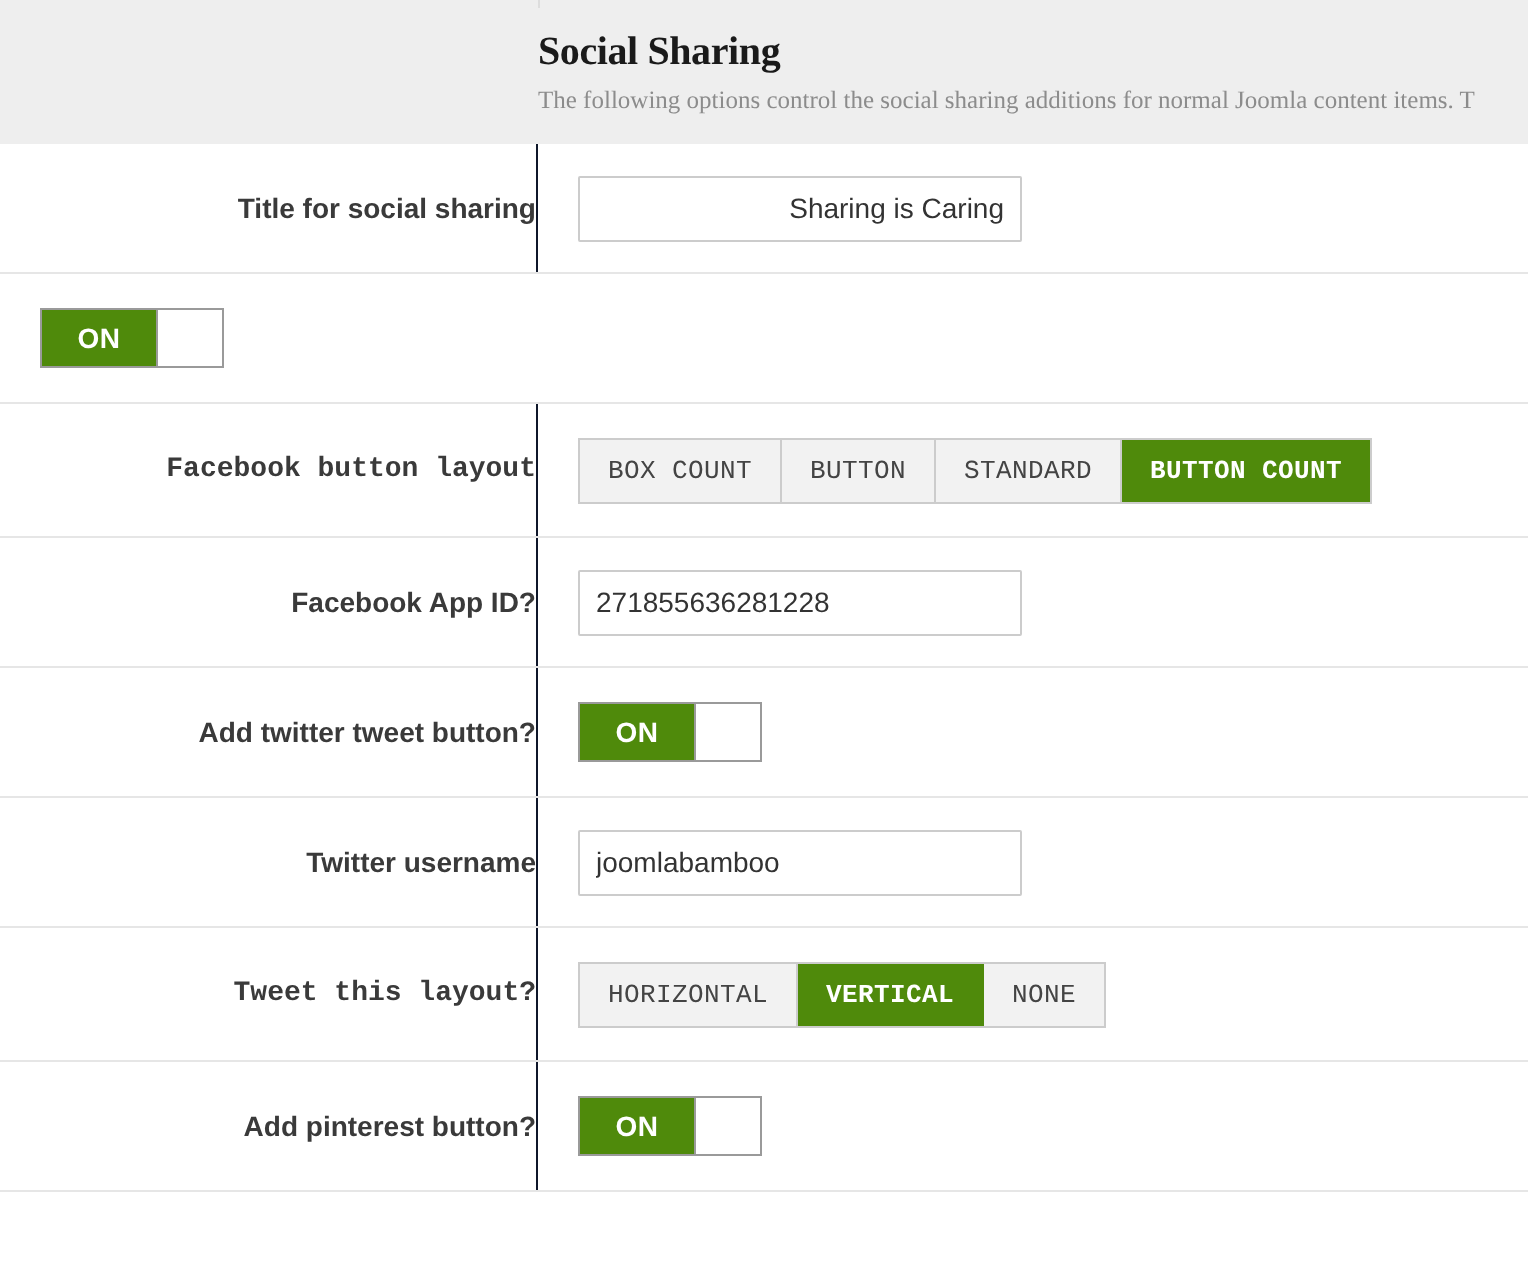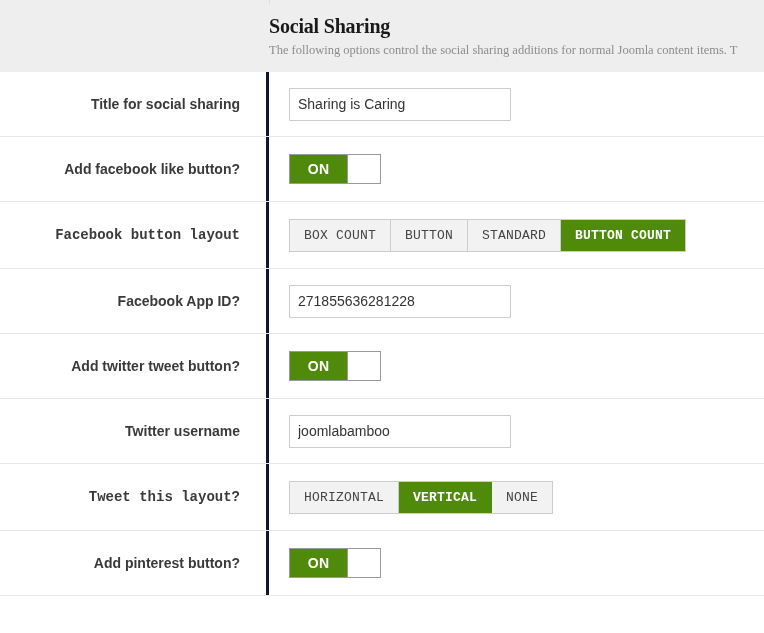--- a/index.html
+++ b/index.html
@@ -69,26 +69,25 @@
     border-bottom: 1px solid #e6e6e6;
     box-sizing: border-box;
   }
   .form-row:last-child {
     border-bottom: 1px solid #e6e6e6;
   }
   .row-label {
     width: 269px;
     min-width: 269px;
     box-sizing: border-box;
-    padding-right: 26px;
     text-align: right;
     font-size: 14px;
     font-weight: bold;
     color: #3a3a3a;
-    border-right: 3px solid #0f172a;
+    border-right: 1px solid #0f172a;
     align-self: stretch;
     display: flex;
     align-items: center;
     justify-content: flex-end;
   }
   .row-field {
     flex: 1;
     padding-left: 20px;
     box-sizing: border-box;
     display: flex;
@@ -104,21 +103,21 @@
     height: 33px;
     border: 1px solid #cccccc;
     background: #ffffff;
     font-family: "Liberation Sans", sans-serif;
     font-size: 14px;
     color: #333333;
     padding: 0 8px;
     border-radius: 1px;
     outline: none;
   }
-  .w-title { width: 222px; }
+  .w-title { width: 222px; text-align: right; }
   .w-appid { width: 222px; }
   .w-user  { width: 222px; }
 
   
   .toggle {
     display: inline-flex;
     align-items: stretch;
     height: 30px;
     border: 1px solid #9a9a9a;
     box-sizing: border-box;
@@ -188,21 +187,20 @@
 <div class="form-table">
 
   <div class="form-row row-h65">
     <div class="row-label">Title for social sharing</div>
     <div class="row-field">
       <input class="text-input w-title" type="text" value="Sharing is Caring" style="">
     </div>
   </div>
 
   <div class="form-row row-h65">
-    <div class="row-label">Add facebook like button?</div>
     <div class="row-field">
       <div class="toggle">
         <div class="toggle-on">ON</div>
         <div class="toggle-knob"></div>
       </div>
     </div>
   </div>
 
   <div class="form-row row-h67">
     <div class="row-label">Facebook button layout</div>

